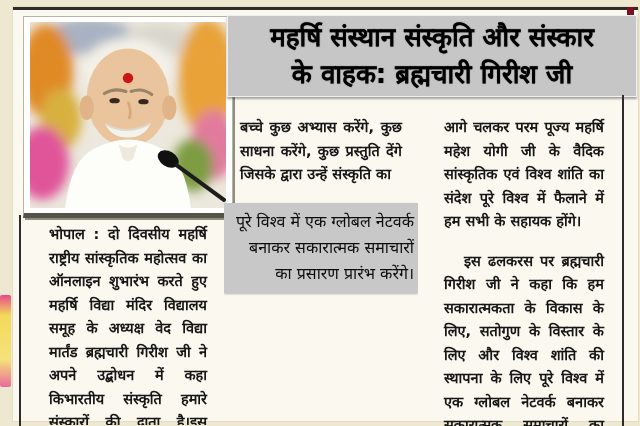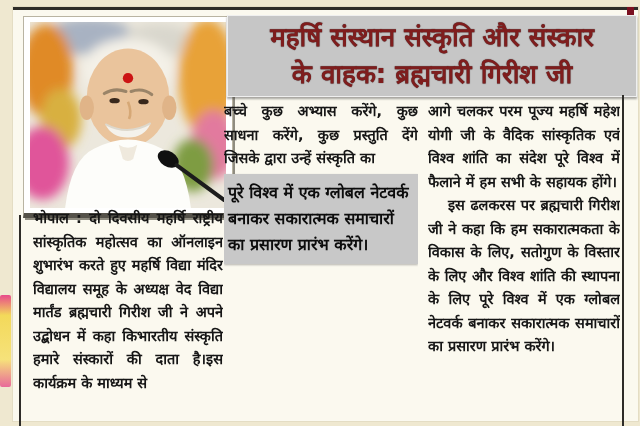--- a/index.html
+++ b/index.html
@@ -35,38 +35,38 @@
   .photo-frame svg{display:block;width:100%;height:100%;}
   
   .headline-box{
     position:absolute;left:214px;top:5px;width:408px;height:80px;
     background:#c6c6c6;
     border:1px solid #efefef;
     box-shadow:0 2px 2px rgba(60,60,60,.45);
     display:flex;flex-direction:column;justify-content:center;align-items:center;
   }
   .headline-line{
-    font-size:26px;line-height:37px;font-weight:700;color:#7f1d1d;
+    font-size:26px;line-height:37px;font-weight:700;color:#000000;
     white-space:nowrap;text-shadow:0 0 1px #333;
   }
   
   .col{
     position:absolute;color:#161616;
     font-size:14.5px;line-height:23.5px;font-weight:600;
     text-align:justify;overflow:hidden;
   }
-  .col p{margin:0;}
+  .col p{margin:16px;}
   .col-left{left:20px;top:197px;width:190px;height:218px;}
   .col-mid{left:211px;top:90px;width:194px;height:328px;}
   .col-right{left:415px;top:90px;width:192px;height:330px;}
   .col-right .indent{text-indent:20px;}
   .highlight{
     background:#c8c8c8;
     margin:3px 0 4px 0;padding:6px 4px;
-    text-align:left;font-weight:700;font-size:16px;line-height:26px;color:#0c0c0c;
+    text-align:right;font-weight:400;font-size:16px;line-height:26px;color:#0c0c0c;
     box-shadow:0 1px 2px rgba(80,80,80,.4);
   }
   
   .rule{position:absolute;background:#2e2c28;}
   .rule-left{left:6px;top:205px;width:2px;height:213px;}
   .rule-right{left:609px;top:85px;width:2px;height:333px;}
 </style>
 </head>
 <body>
 

